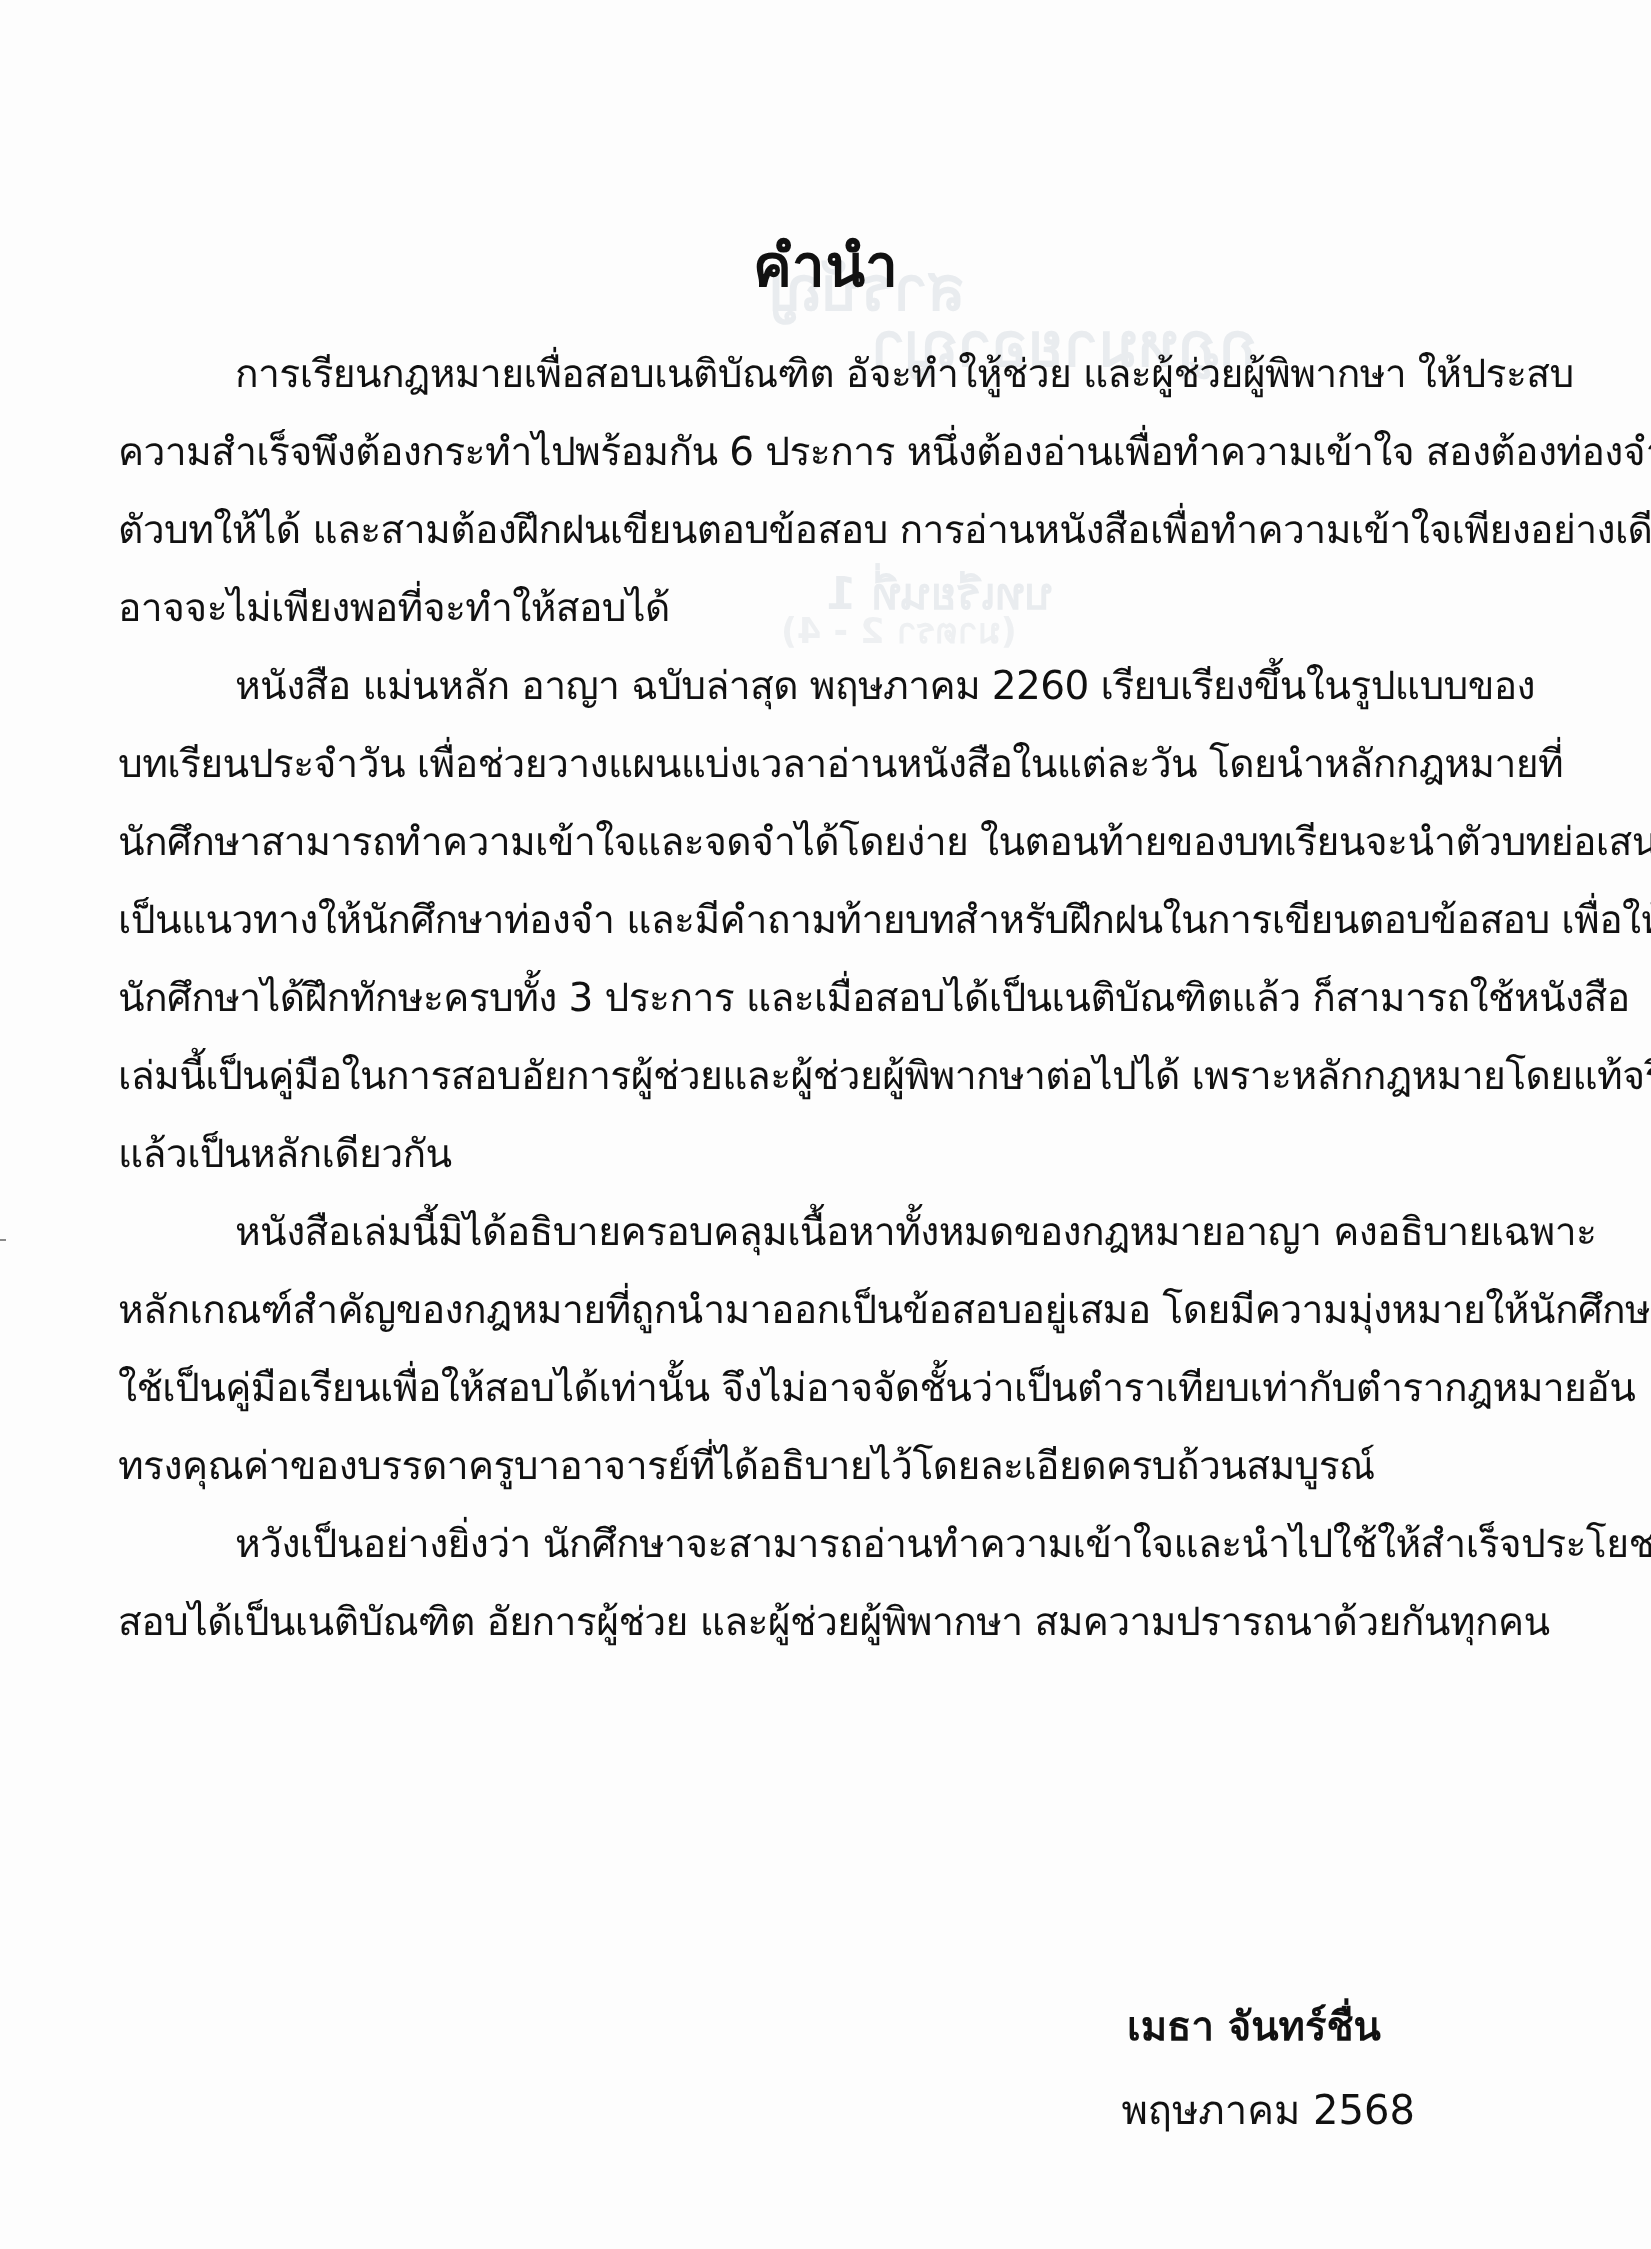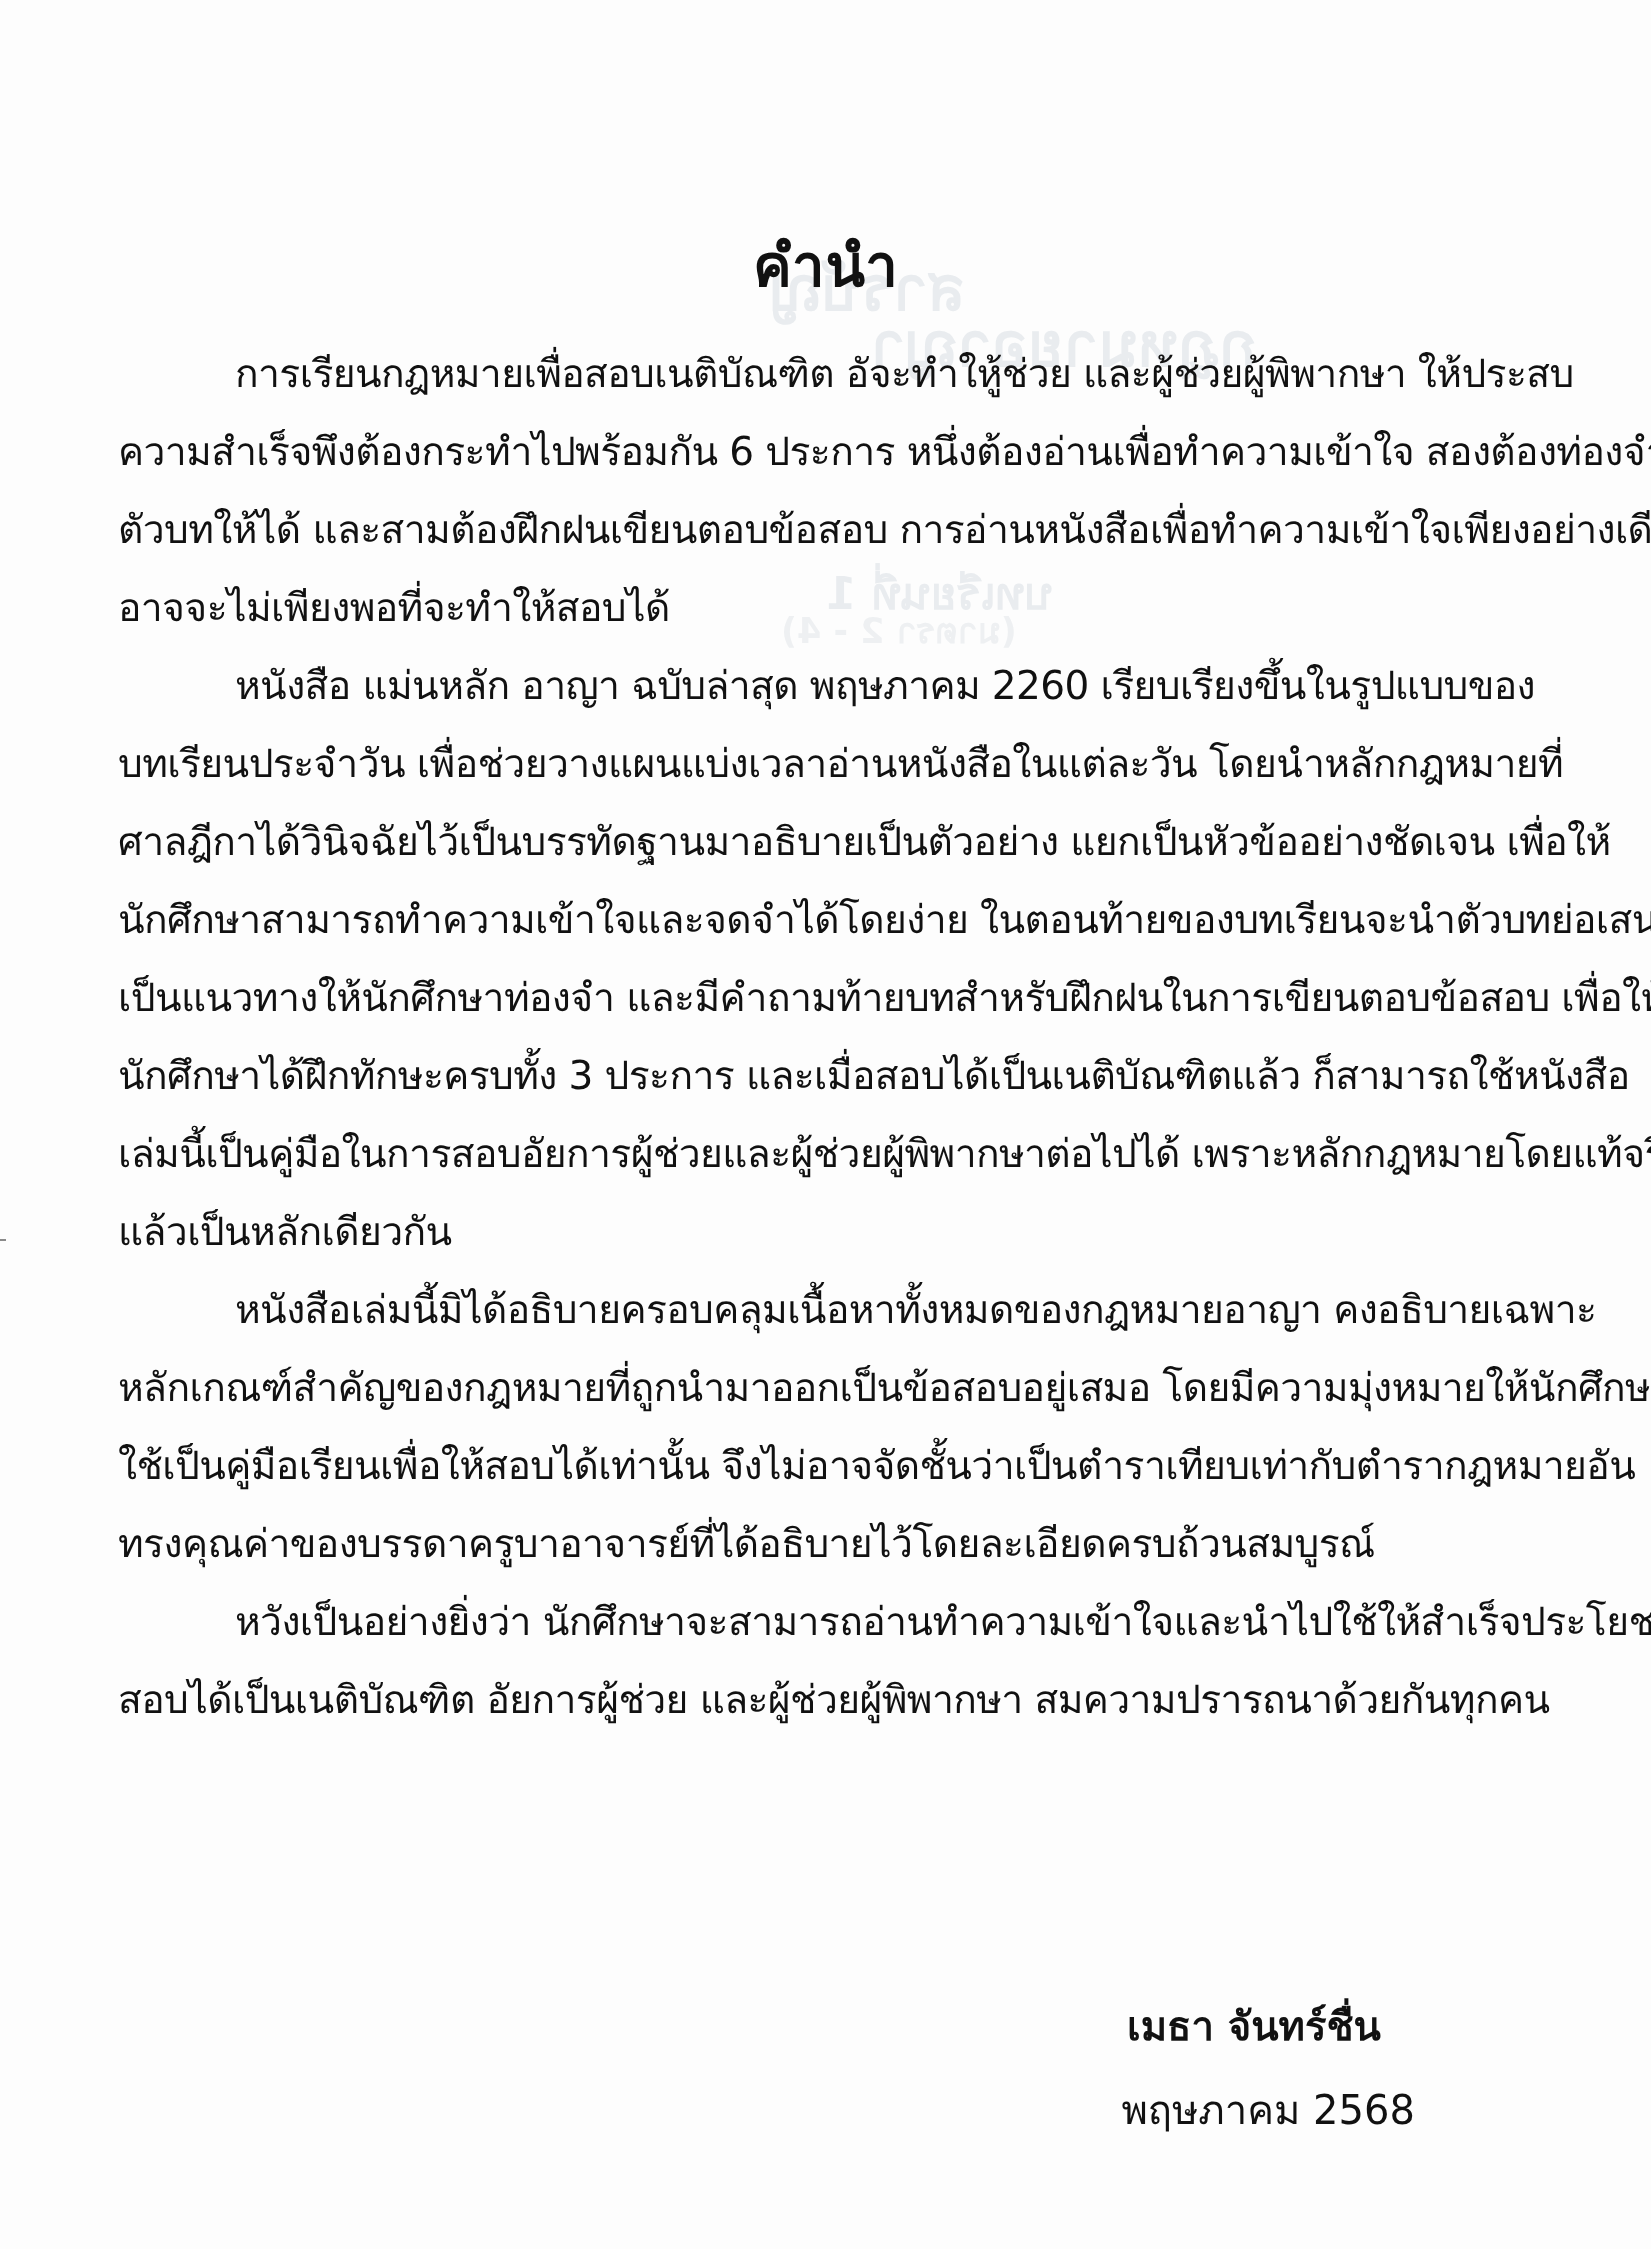--- a/index.html
+++ b/index.html
@@ -111,21 +111,20 @@
     <p class="para">
       <span class="line justify">การเรียนกฎหมายเพื่อสอบเนติบัณฑิต อัจะทำใหู้ช่วย และผู้ช่วยผู้พิพากษา ให้ประสบ</span>
       <span class="line justify">ความสำเร็จพึงต้องกระทำไปพร้อมกัน 6 ประการ หนึ่งต้องอ่านเพื่อทำความเข้าใจ สองต้องท่องจำ</span>
       <span class="line justify">ตัวบทให้ได้ และสามต้องฝึกฝนเขียนตอบข้อสอบ การอ่านหนังสือเพื่อทำความเข้าใจเพียงอย่างเดียว</span>
       <span class="line">อาจจะไม่เพียงพอที่จะทำให้สอบได้</span>
     </p>
 
     <p class="para">
       <span class="line justify">หนังสือ แม่นหลัก อาญา ฉบับล่าสุด พฤษภาคม 2260 เรียบเรียงขึ้นในรูปแบบของ</span>
       <span class="line justify">บทเรียนประจำวัน เพื่อช่วยวางแผนแบ่งเวลาอ่านหนังสือในแต่ละวัน โดยนำหลักกฎหมายที่</span>
-      <span class="line justify">ศาลฎีกาได้วินิจฉัยไว้เป็นบรรทัดฐานมาอธิบายเป็นตัวอย่าง แยกเป็นหัวข้ออย่างชัดเจน เพื่อให้</span>
       <span class="line justify">นักศึกษาสามารถทำความเข้าใจและจดจำได้โดยง่าย ในตอนท้ายของบทเรียนจะนำตัวบทย่อเสนอ</span>
       <span class="line justify">เป็นแนวทางให้นักศึกษาท่องจำ และมีคำถามท้ายบทสำหรับฝึกฝนในการเขียนตอบข้อสอบ เพื่อให้</span>
       <span class="line justify">นักศึกษาได้ฝึกทักษะครบทั้ง 3 ประการ และเมื่อสอบได้เป็นเนติบัณฑิตแล้ว ก็สามารถใช้หนังสือ</span>
       <span class="line justify">เล่มนี้เป็นคู่มือในการสอบอัยการผู้ช่วยและผู้ช่วยผู้พิพากษาต่อไปได้ เพราะหลักกฎหมายโดยแท้จริง</span>
       <span class="line">แล้วเป็นหลักเดียวกัน</span>
     </p>
 
     <p class="para">
       <span class="line justify">หนังสือเล่มนี้มิได้อธิบายครอบคลุมเนื้อหาทั้งหมดของกฎหมายอาญา คงอธิบายเฉพาะ</span>
       <span class="line justify">หลักเกณฑ์สำคัญของกฎหมายที่ถูกนำมาออกเป็นข้อสอบอยู่เสมอ โดยมีความมุ่งหมายให้นักศึกษา</span>

